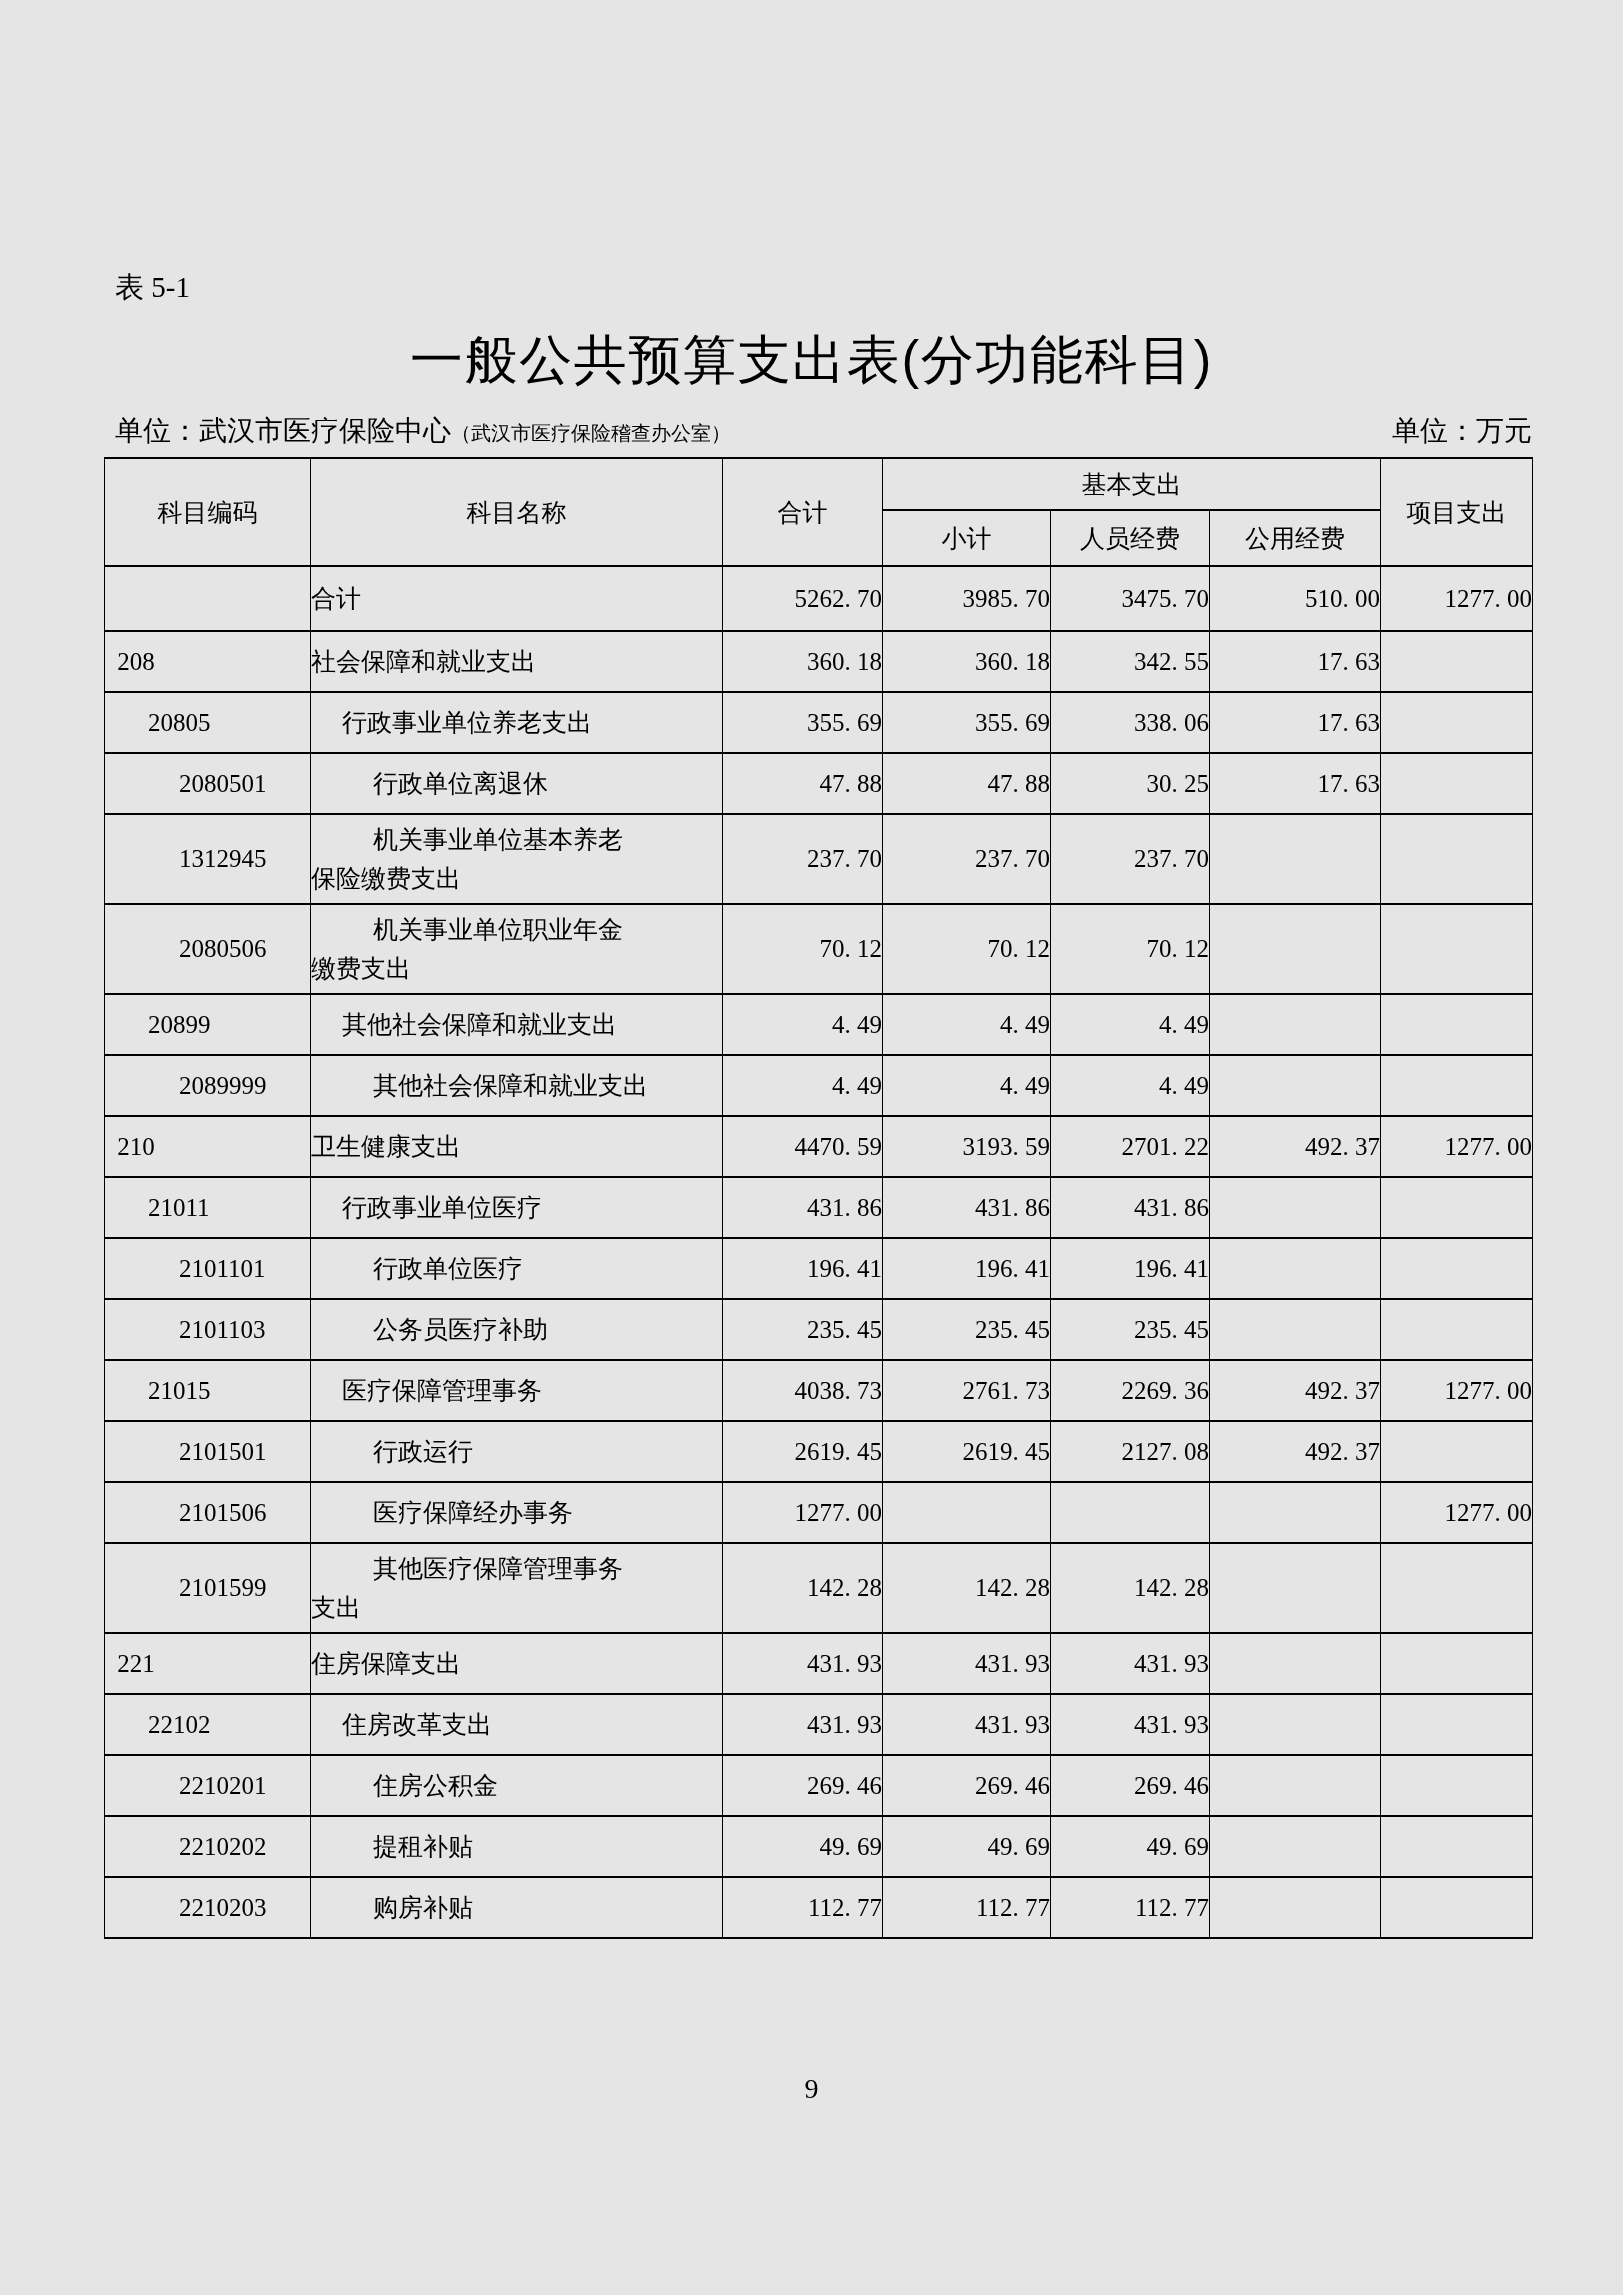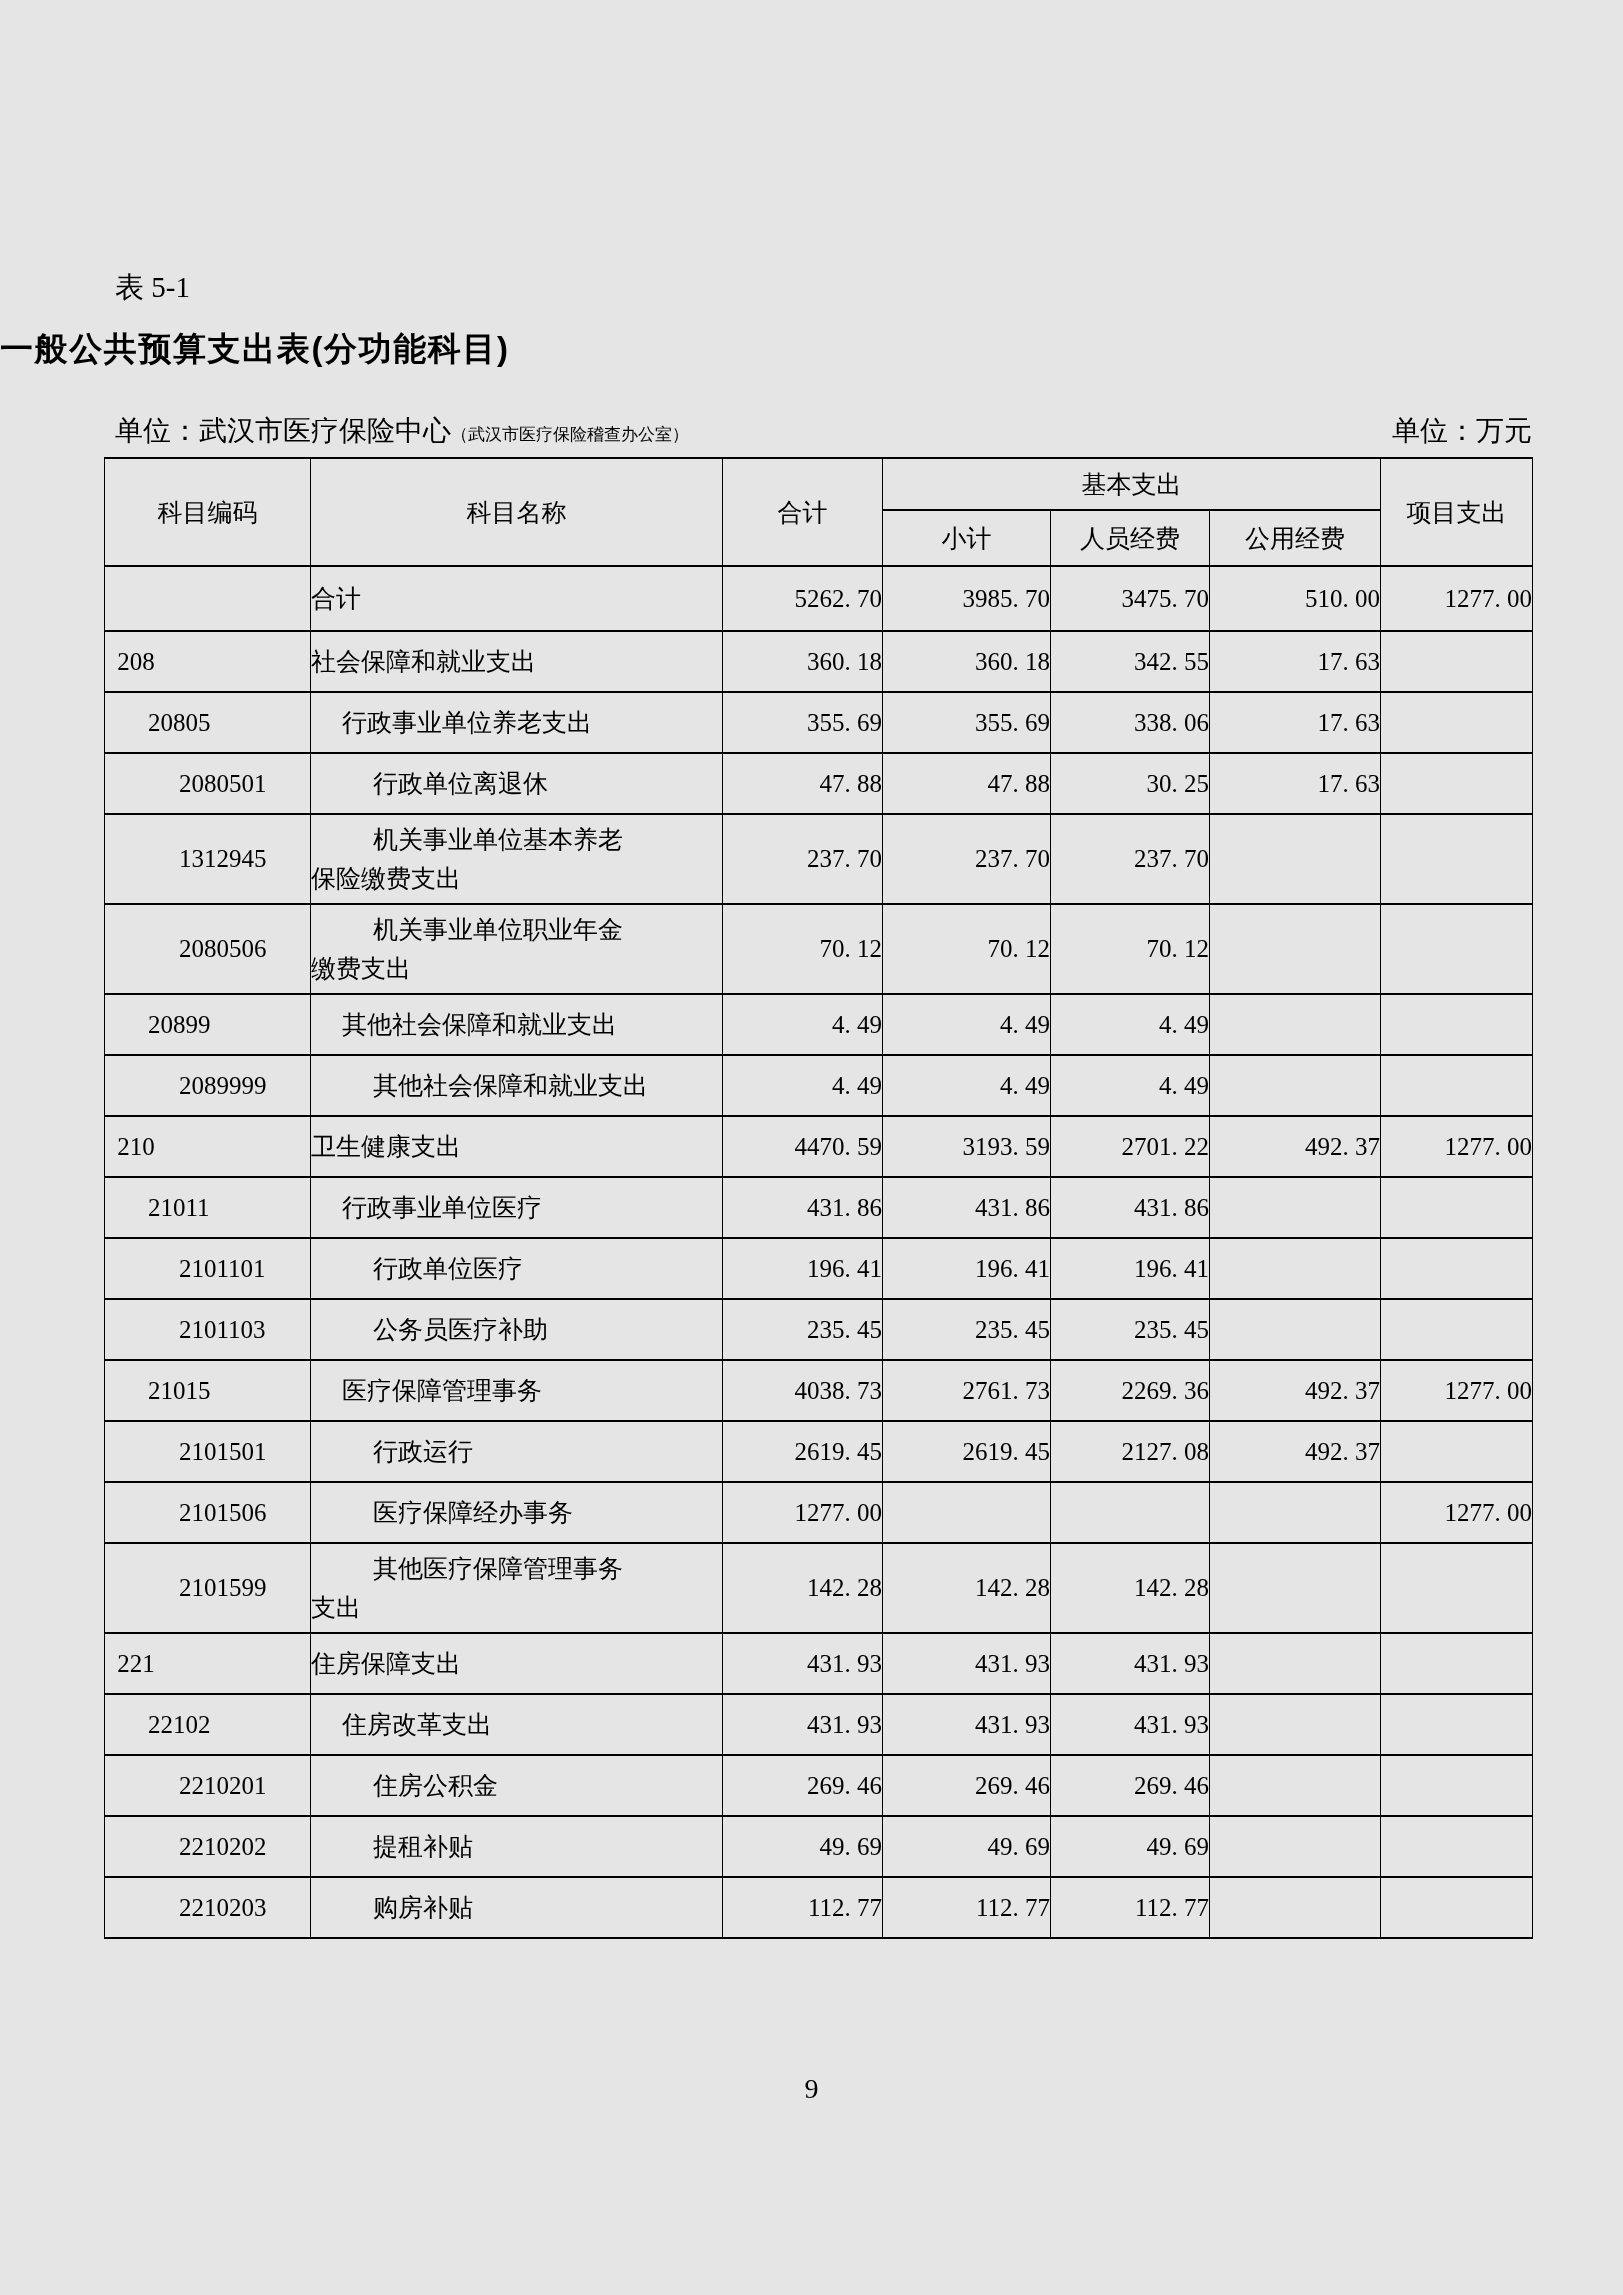--- a/index.html
+++ b/index.html
@@ -22,37 +22,38 @@
     top: 270px;
     font-size: 29px;
     line-height: 1.2;
     white-space: pre;
   }
   .doc-title {
     position: absolute;
     left: 0;
     right: 0;
     top: 331px;
+    text-align: center;
     font-family: "Liberation Sans", "DejaVu Sans", sans-serif;
-    font-weight: bold;
-    font-size: 33px;
+    font-weight: normal;
+    font-size: 53px;
     letter-spacing: 1.6px;
     line-height: 1.1;
   }
   .unit-row {
     position: absolute;
     left: 115px;
     right: 91px; 
     top: 411px;
     height: 39px;
     font-size: 28px;
     line-height: 39px;
   }
   .unit-left { float: left; }
-  .unit-left .paren { font-size: 17px; }
+  .unit-left .paren { font-size: 20px; }
   .unit-right { float: right; }
 
   table.budget {
     position: absolute;
     left: 104px;
     top: 457px;
     width: 1428px;
     border-collapse: collapse;
     table-layout: fixed;
     font-size: 25px;

